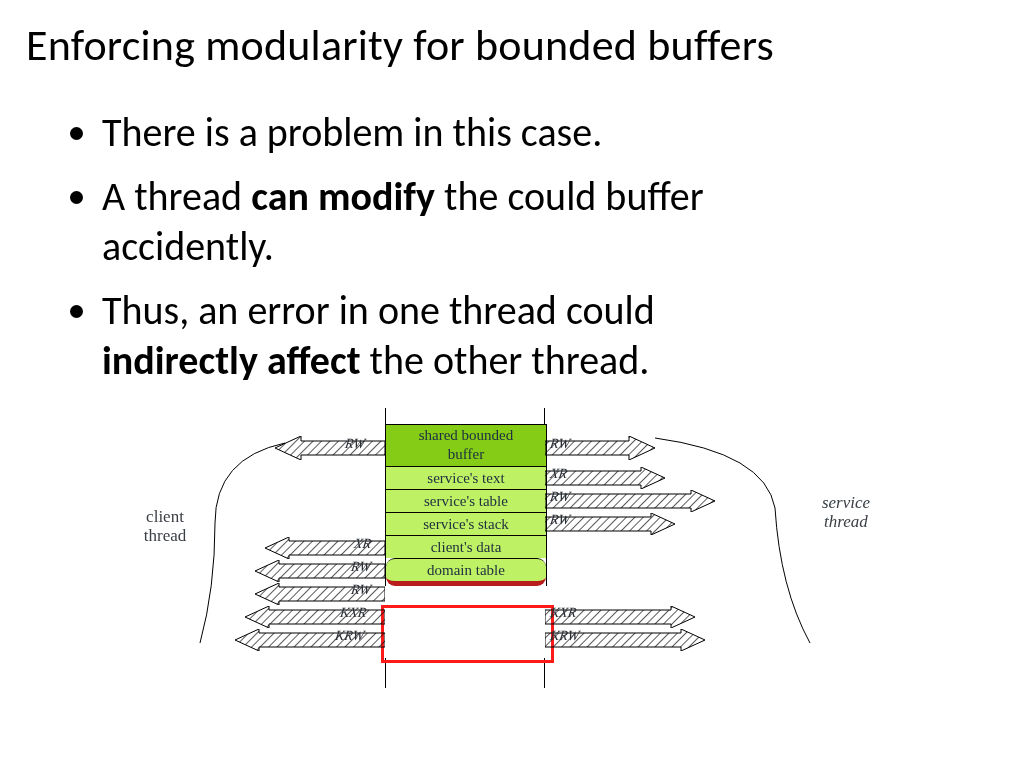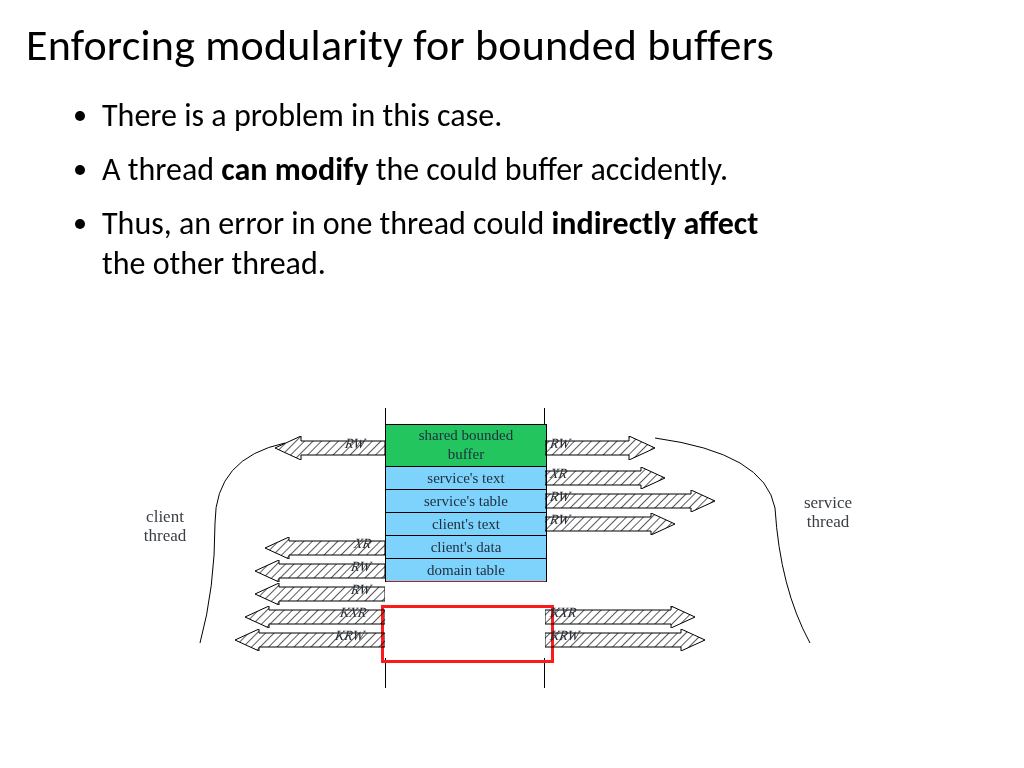--- a/index.html
+++ b/index.html
@@ -22,24 +22,24 @@
     position: absolute;
     top: 18px;
     left: 26px;
     right: 20px;
     font-size: 44px;
     font-weight: 400;
     letter-spacing: 0.2px;
   }
   .bullets {
     position: absolute;
-    top: 96px;
+    top: 108px;
     left: 64px;
     right: 60px;
-    font-size: 32px;
+    font-size: 40px;
     line-height: 1.25;
   }
   .bullets ul {
     margin: 0;
     padding-left: 38px;
   }
   .bullets li {
     margin-bottom: 14px;
   }
   .bullets b { font-weight: 700; }
@@ -62,26 +62,26 @@
     border-right: 1px solid #000;
     font-family: Georgia, "Times New Roman", serif;
     font-size: 15px;
     color: #203040;
   }
   .stack .row {
     border-top: 1px solid #000;
     text-align: center;
     height: 22px;
     line-height: 22px;
-    background: #7dd3fc;
+    background: #bef264;
     position: relative;
   }
-  .stack .row:last-child { border-bottom: 1px solid #b91c1c; }
+  .stack .row:last-child { border-bottom: 5px solid #b91c1c; border-radius: 9px; }
   .stack .row.tall { height: 40px; line-height: 19px; padding-top: 1px; }
-  .stack .row.shared { background: #22c55e; }
+  .stack .row.shared { background: #84cc16; }
   .redbox {
     position: absolute;
     border: 3px solid #ff1a1a;
     left: 246px;
     width: 167px;
     pointer-events: none;
   }
 
   
   .colline {
@@ -131,34 +131,34 @@
       <li>
         <span>Thus, an error in one thread could </span><b>indirectly affect</b><span> the other thread.</span>
       </li>
     </ul>
   </div>
 
   <div class="figure">
 
     <div class="side-label" style="left:-10px; top:100px; width:80px; white-space:pre;">client
 thread</div>
-    <div class="side-label" style="left:648px; top:86px; width:90px; white-space:pre;">service
+    <div class="side-label" style="left:666px; top:86px; width:90px; white-space:pre;font-style:italic;">service
 thread</div>
 
     <div class="colline" style="left:250px; top:0; height:16px;"></div>
     <div class="colline" style="left:409px; top:0; height:16px;"></div>
     <div class="colline" style="left:250px; top:250px; height:30px;"></div>
     <div class="colline" style="left:409px; top:250px; height:30px;"></div>
 
     <div class="stack">
       <div class="row tall shared" style="white-space:pre;">shared bounded
 buffer</div>
       <div class="row">service's text</div>
       <div class="row">service's table</div>
-      <div class="row">client's text</div>
+      <div class="row">service's stack</div>
       <div class="row">client's data</div>
       <div class="row">domain table</div>
     </div>
 
     <div class="redbox" style="top:197px; height:52px;"></div>
 
     <svg width="0" height="0" style="position:absolute">
       <defs>
         <pattern id="hatch" patternUnits="userSpaceOnUse" width="6" height="6" patternTransform="rotate(45)">
           <line x1="0" y1="0" x2="0" y2="6" stroke="#000" stroke-width="1.3"></line>

